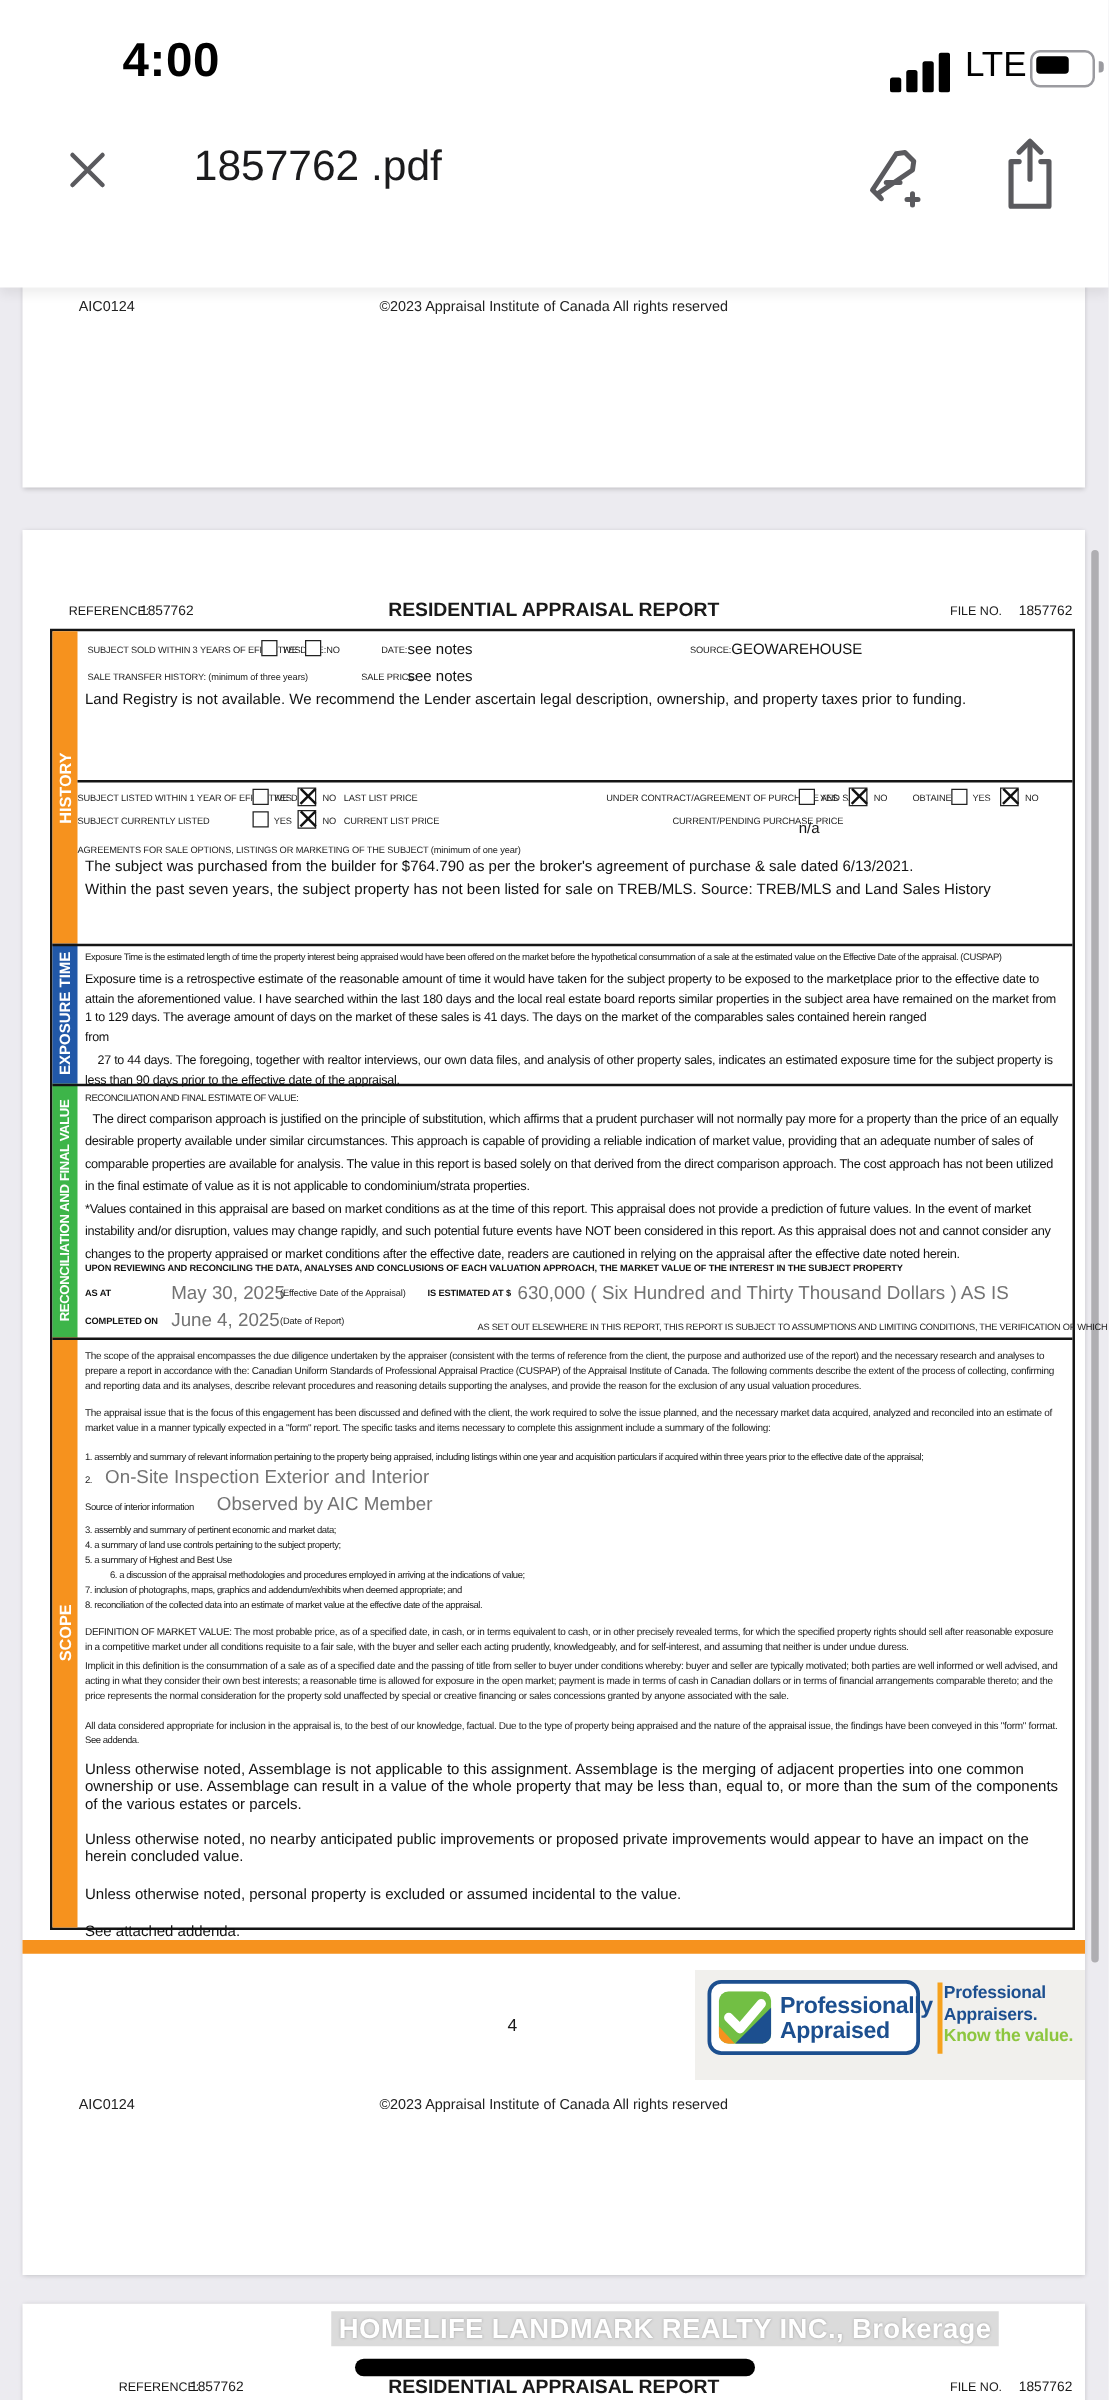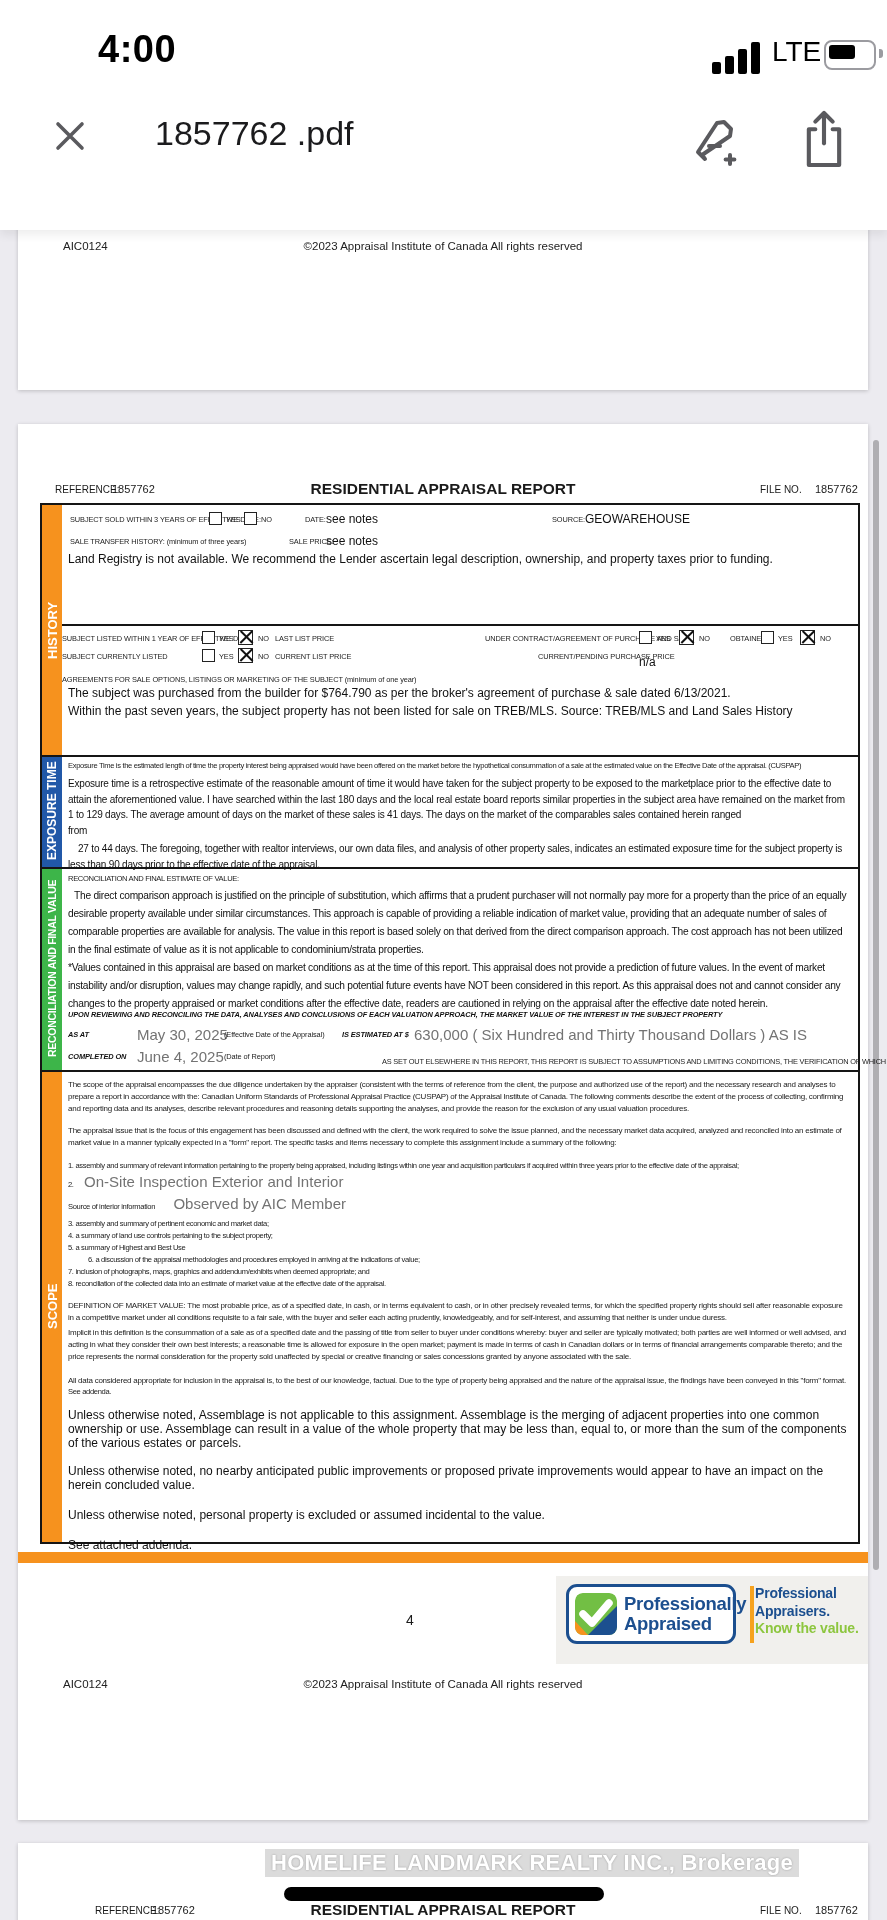--- a/index.html
+++ b/index.html
@@ -12,21 +12,21 @@
   .batt-body{position:absolute;left:824px;top:40px;width:48px;height:26px;border:2.5px solid #9b9ba0;border-radius:8px;}
   .batt-fill{position:absolute;left:3px;top:3px;width:26px;height:14px;background:#000;border-radius:3px;}
   .batt-cap{position:absolute;left:879px;top:49px;width:4px;height:9px;background:#9b9ba0;border-radius:0 3px 3px 0;}
   .navtitle{position:absolute;left:155px;top:114px;font-size:34px;font-weight:500;color:#1b1b1d;}
   .icon-btn{position:absolute;cursor:pointer;}
   
   .card{position:absolute;left:18px;width:850px;background:#fff;box-shadow:0 1px 4px rgba(0,0,0,0.20);}
   .pg-footer{font-size:11.5px;color:#222;}
   
   .t{font-size:7.4px;color:#222;letter-spacing:-0.1px;white-space:nowrap;}
-  .tb{font-size:7.4px;font-weight:700;color:#111;letter-spacing:-0.1px;white-space:nowrap;font-style:italic;}
+  .tb{font-size:7.4px;font-weight:700;color:#111;letter-spacing:-0.1px;white-space:nowrap;}
   .v{font-size:12px;color:#111;white-space:nowrap;}
   .note{font-size:12px;color:#111;}
   .tiny{font-size:8px;line-height:12px;letter-spacing:-0.25px;color:#222;}
   .tinyline{font-size:7.6px;letter-spacing:-0.35px;color:#222;white-space:nowrap;overflow:hidden;}
   .body10{font-size:10px;line-height:15.5px;letter-spacing:-0.2px;color:#111;}
   .body11{font-size:10.2px;line-height:18px;letter-spacing:-0.25px;color:#111;}
   .big13{font-size:15px;color:#737373;white-space:nowrap;}
   
   .cb{display:inline-block;box-sizing:border-box;width:13px;height:13px;border:1.4px solid #222;background:#fff;position:absolute;}
   .cb.checked{width:15px;height:15px;}

